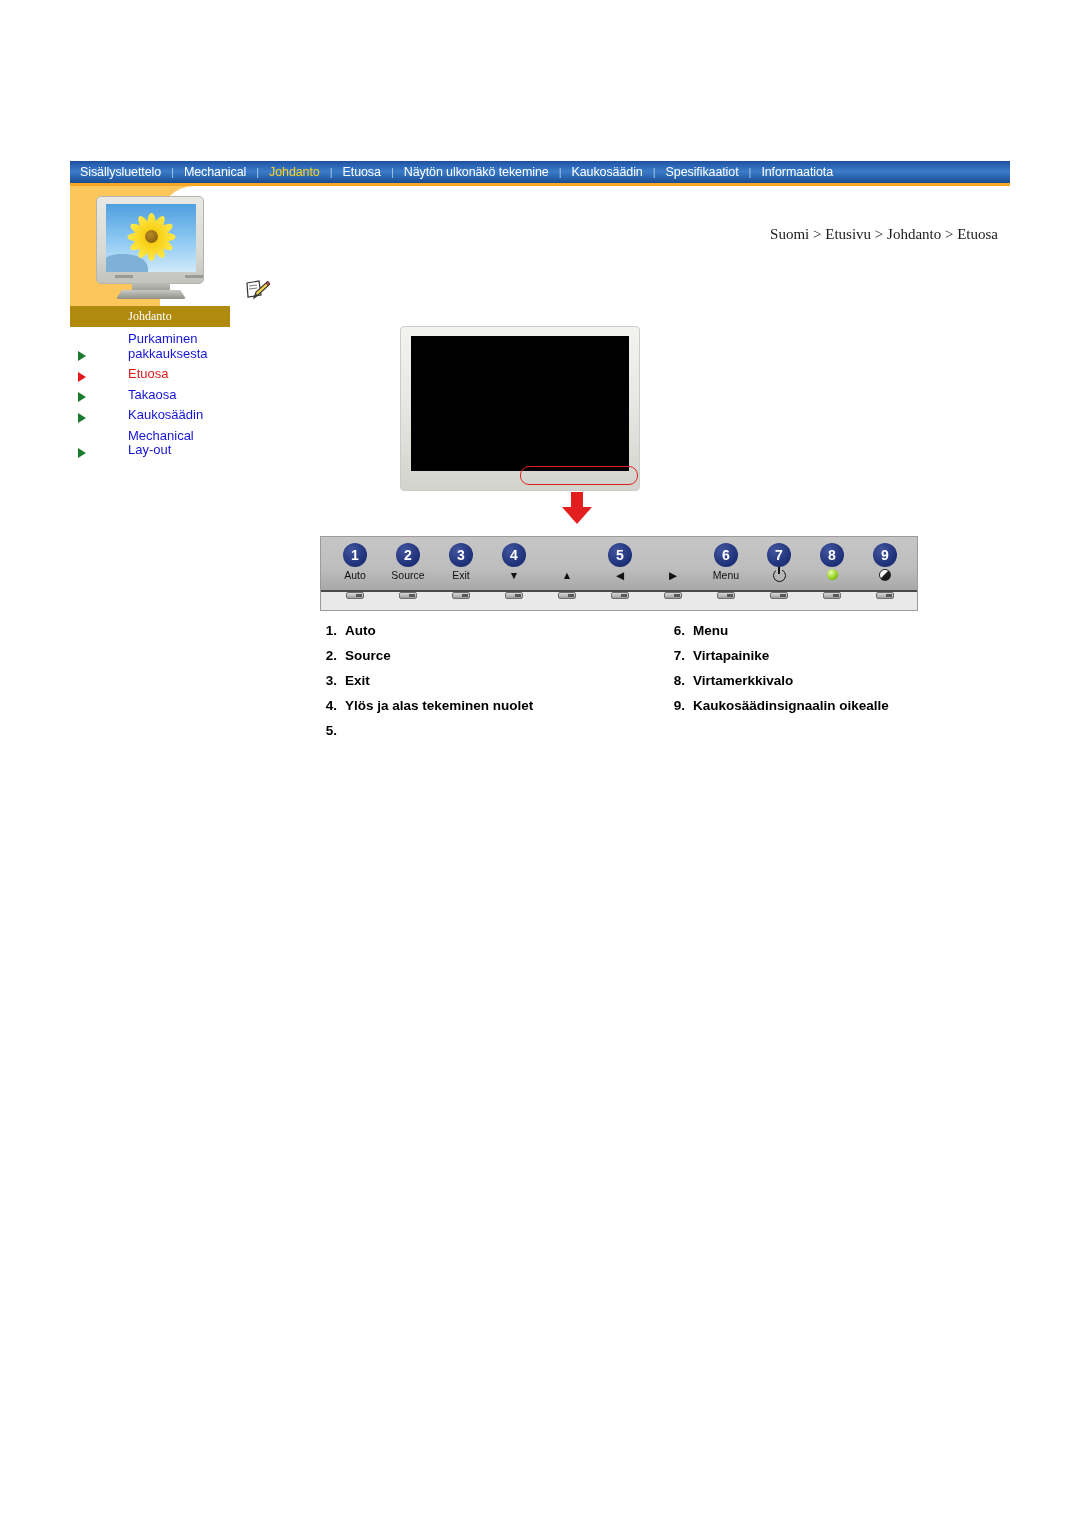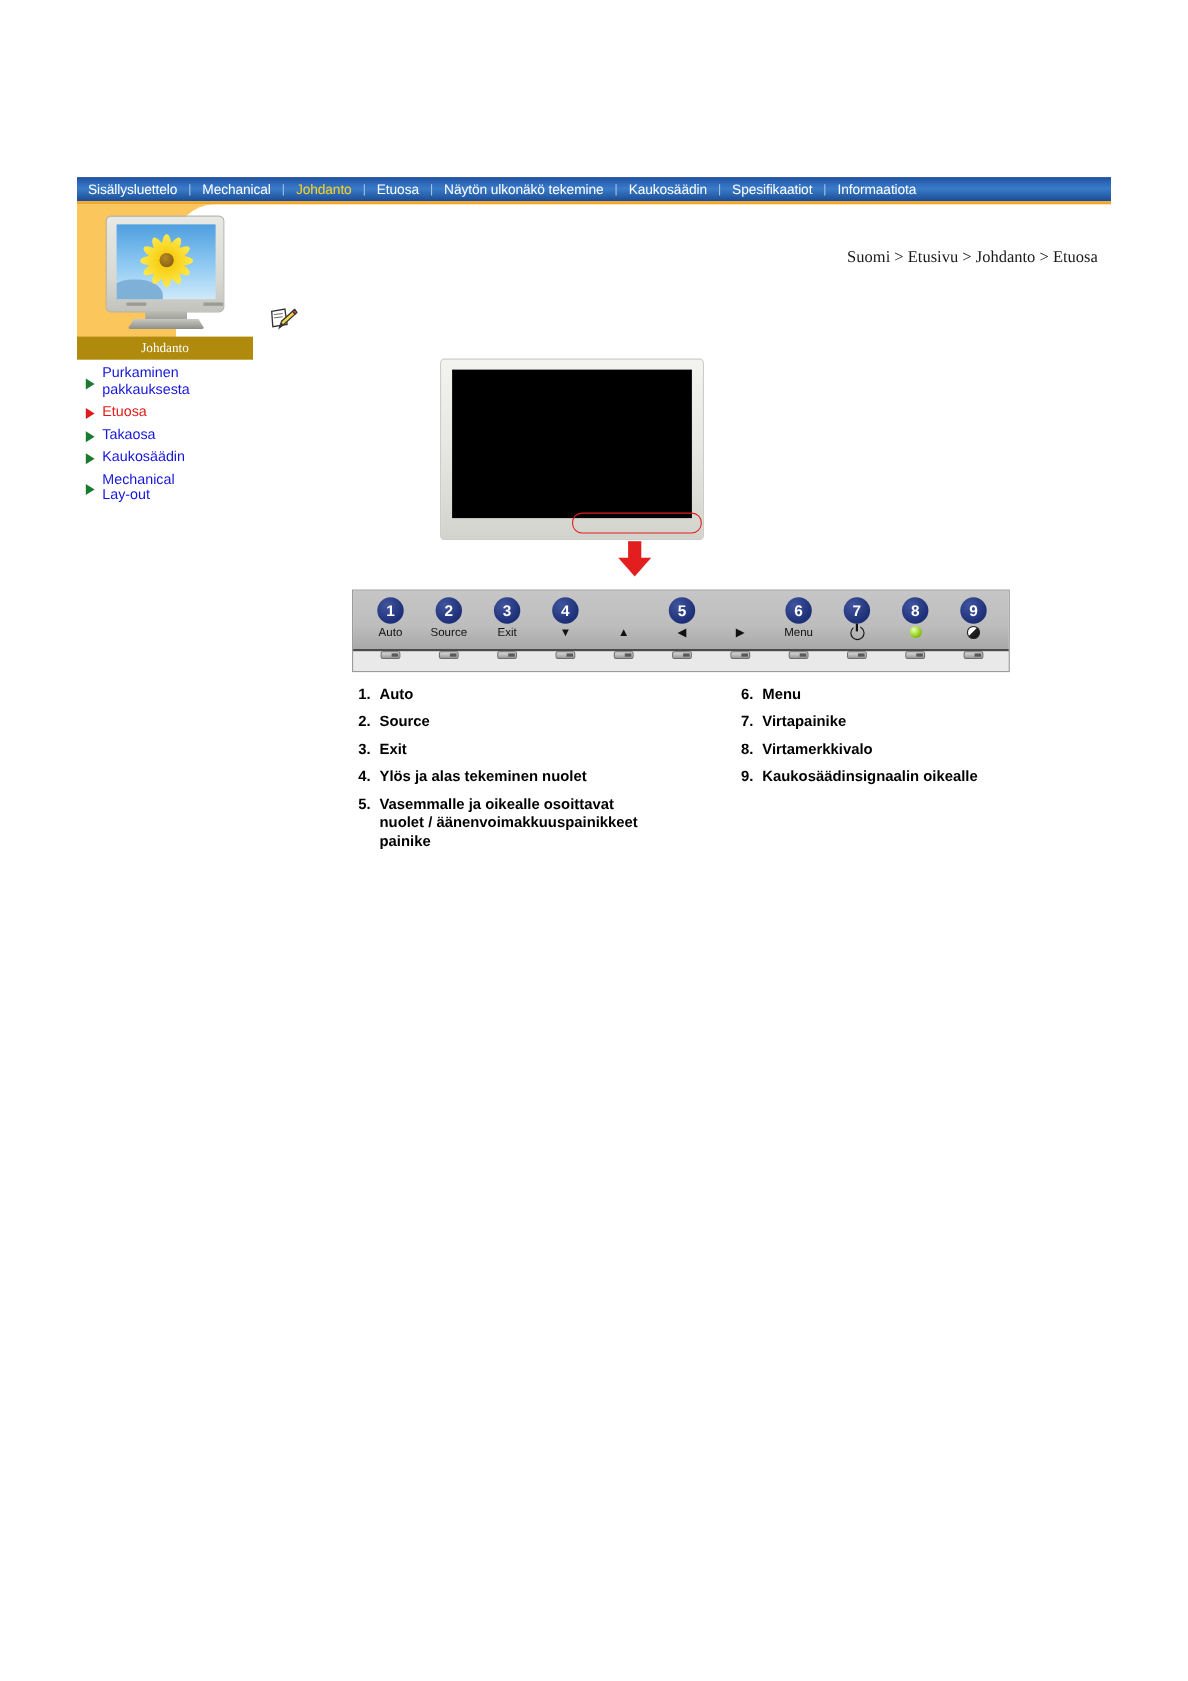--- a/index.html
+++ b/index.html
@@ -206,23 +206,24 @@
 
   
   #sidenav {
     position: absolute;
     left: 0;
     top: 146px;
     width: 175px;
   }
   .side-item {
     display: flex;
-    align-items: center;
+    align-items: flex-end;
     margin-bottom: 6px;
     padding-left: 8px;
+    gap: 35px;
   }
   .side-bullet {
     width: 0;
     height: 0;
     border-top: 5px solid transparent;
     border-bottom: 5px solid transparent;
     border-left: 8px solid #1a7a2e;
     margin-top: 4px;
     margin-right: 7px;
     flex: 0 0 auto;
@@ -666,23 +667,20 @@
           <div class="legend-row">
             <span class="legend-idx">3.</span>
             <span class="legend-txt">Exit</span>
           </div>
           <div class="legend-row">
             <span class="legend-idx">4.</span>
             <span class="legend-txt">Ylös ja alas tekeminen nuolet</span>
           </div>
           <div class="legend-row">
             <span class="legend-idx">5.</span>
-            <span class="legend-txt">Vasemmalle ja oikealle osoittavat
-nuolet / äänenvoimakkuuspainikkeet
-painike</span>
           </div>
         </div>
       <div class="legend-col" id="legend-col-right">
           <div class="legend-row">
             <span class="legend-idx">6.</span>
             <span class="legend-txt">Menu</span>
           </div>
           <div class="legend-row">
             <span class="legend-idx">7.</span>
             <span class="legend-txt">Virtapainike</span>

